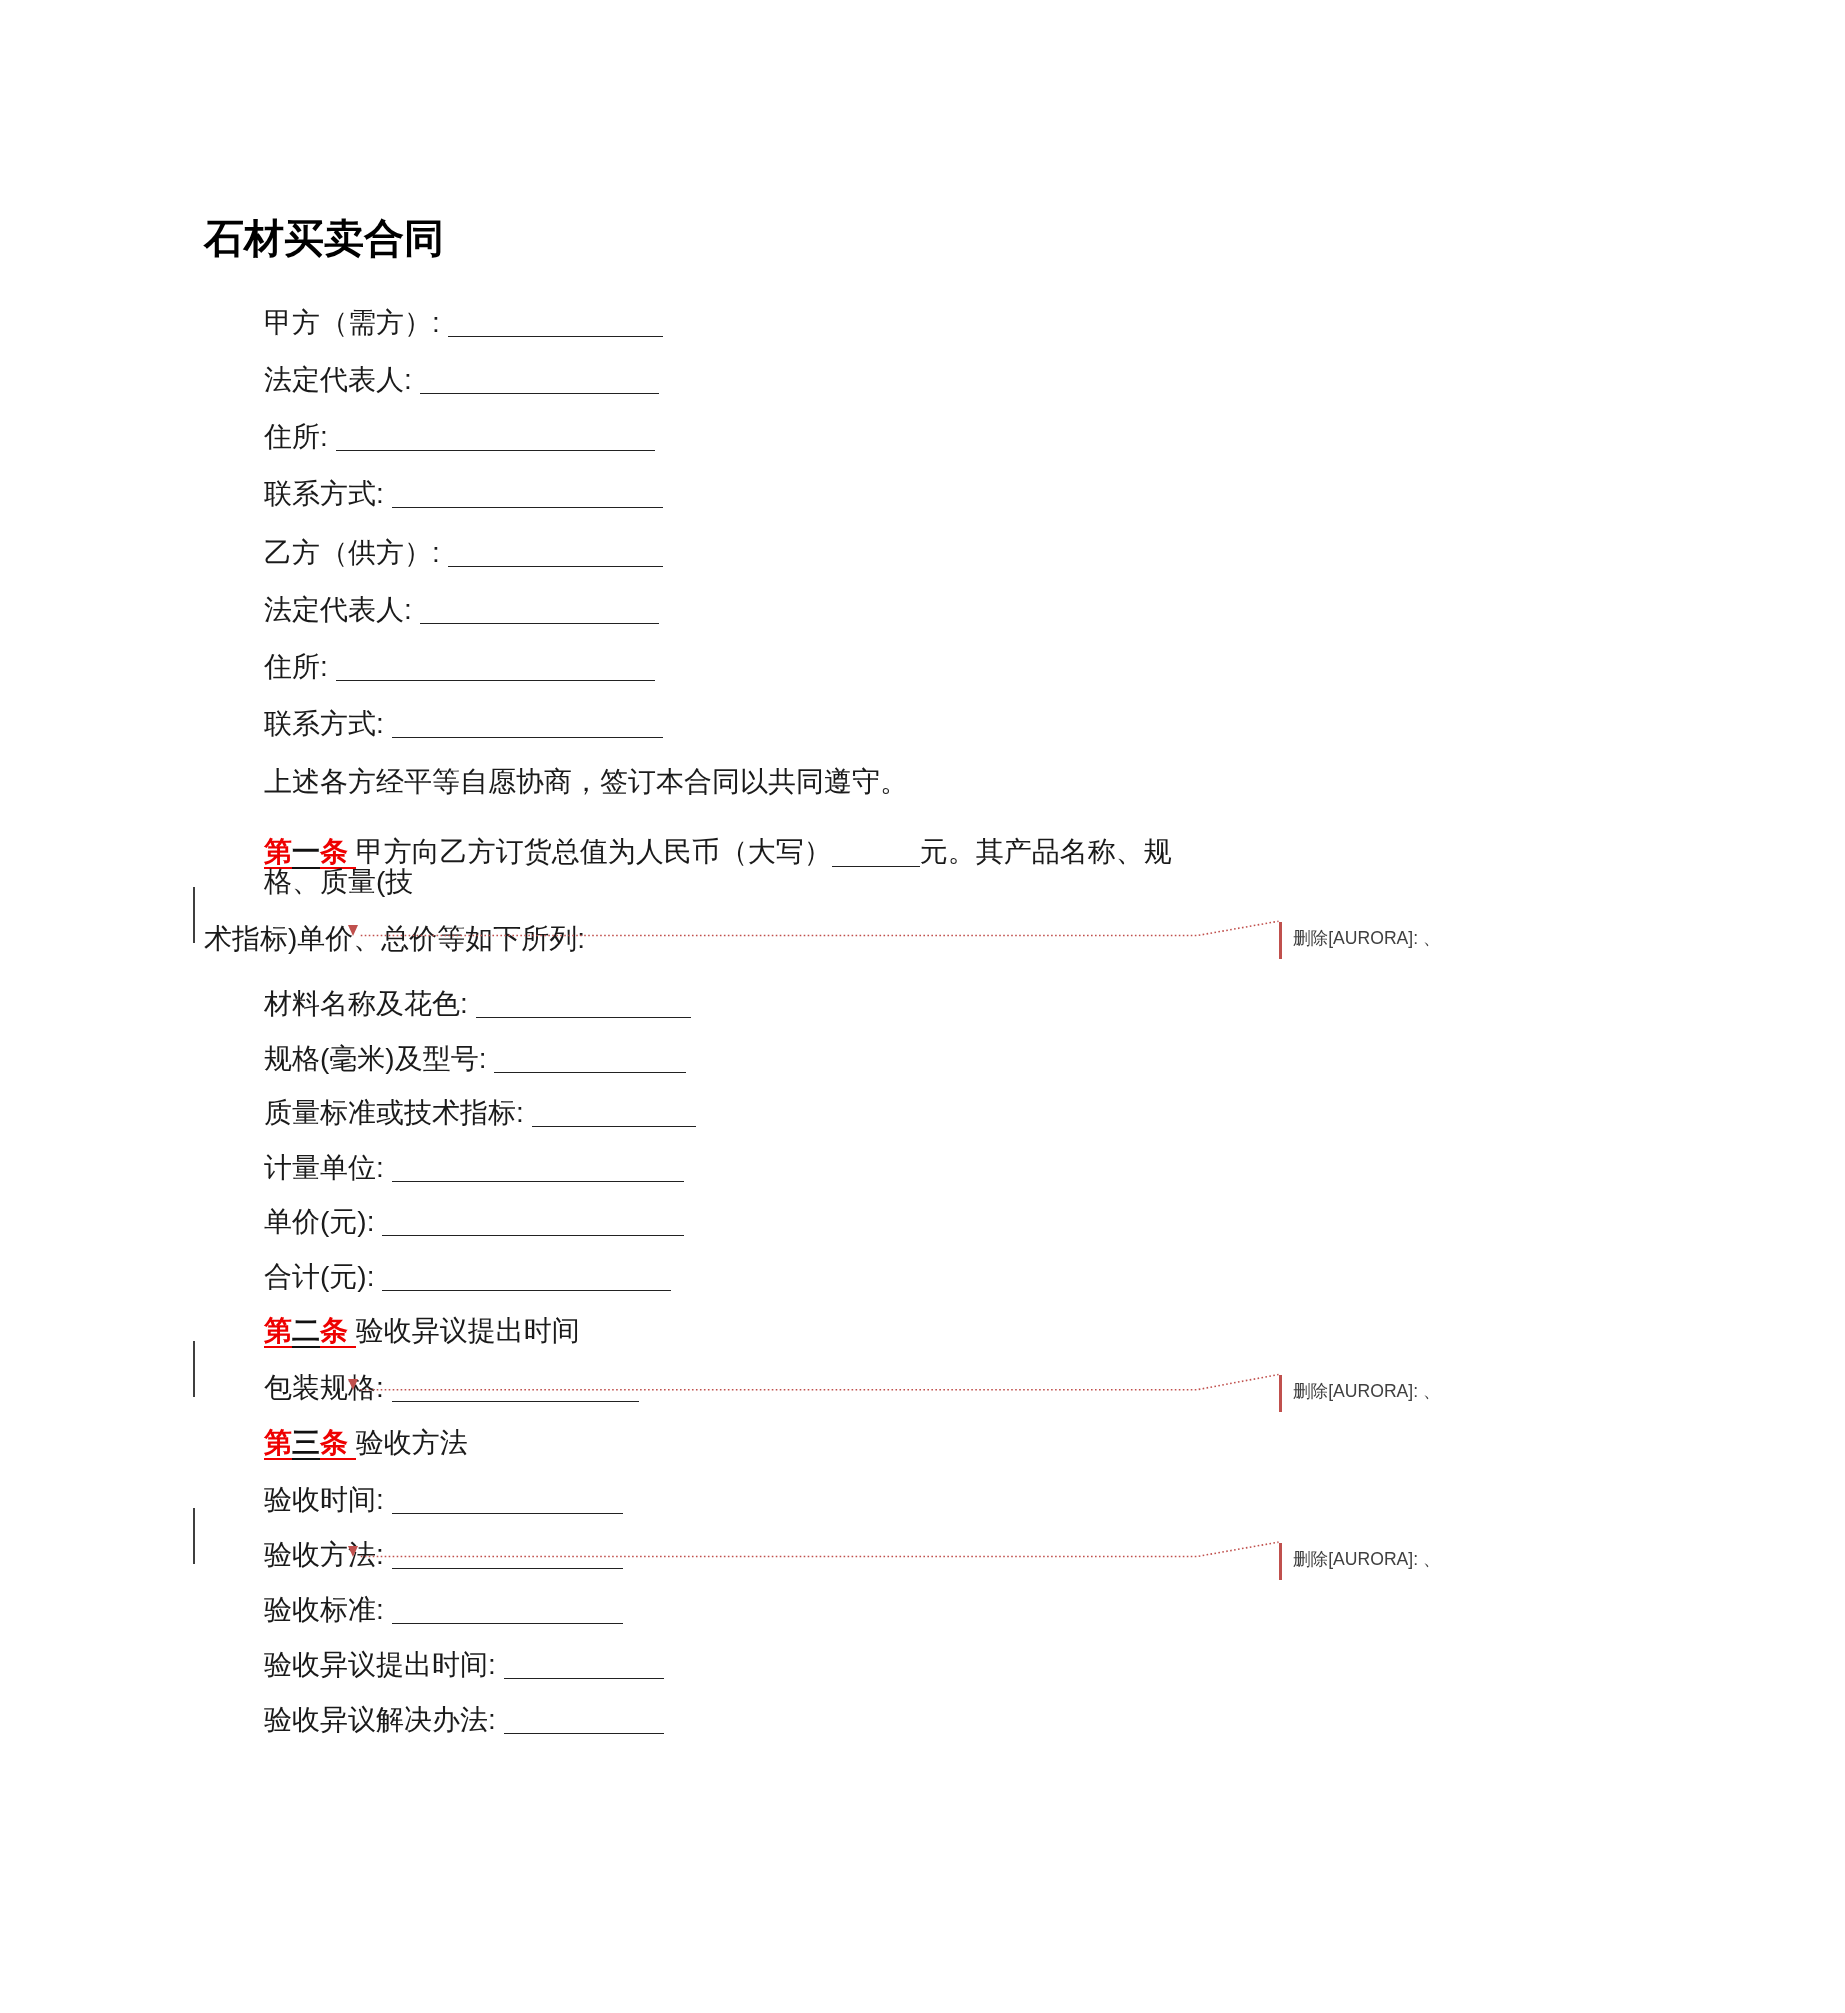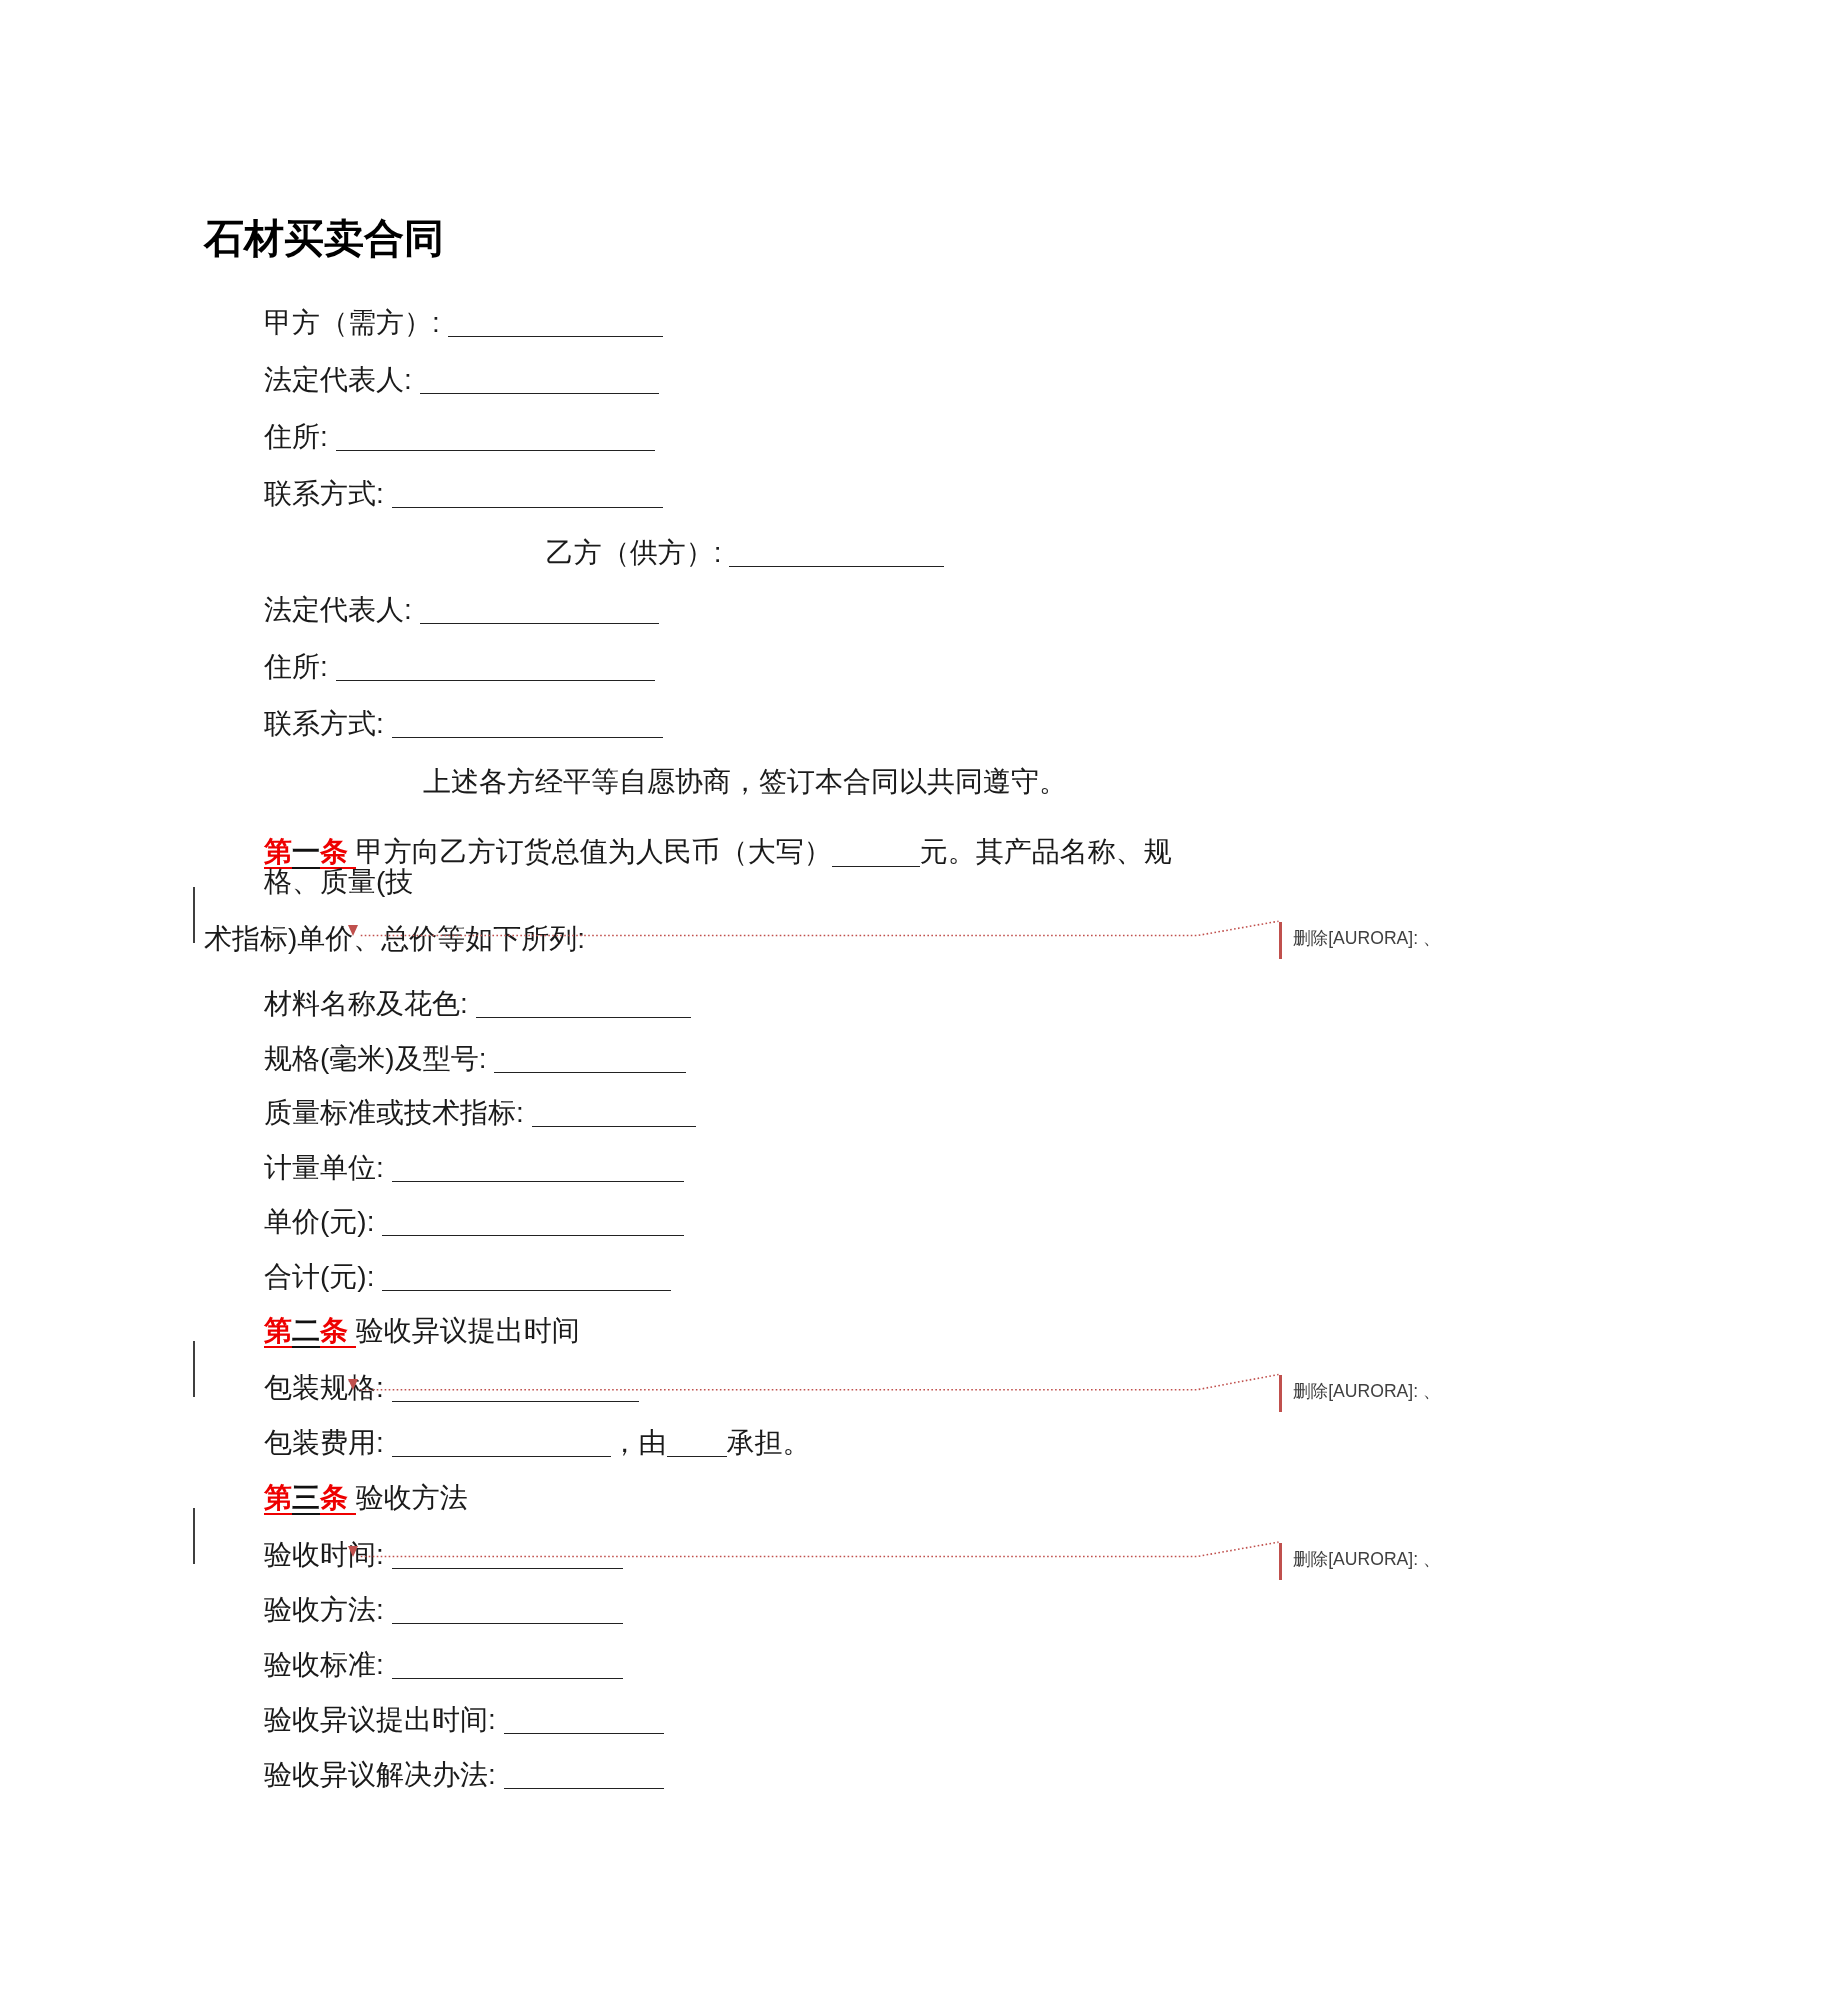--- a/index.html
+++ b/index.html
@@ -9,21 +9,21 @@
     font-family:"Liberation Sans",sans-serif;
   }
   .doc{position:absolute;left:204px;top:204px;width:1022px;}
   .title{font-size:40px;font-weight:bold;text-align:left;line-height:48px;margin:10px 0 46px 0;color:#000;}
   p{margin:0;font-size:28px;line-height:29px;}
   .ind{padding-left:60px;}
   .mb35{margin-bottom:28px;}
   .mb33{margin-bottom:26px;}
   .mb32{margin-bottom:25.5px;}
   .mb45{margin-bottom:36px;}
-  .mt37{margin-top:29.5px;text-align:center;}
+  .mt37{margin-top:29.5px;}
   .mt51{margin-top:41px;}
   .mt9{margin-top:7.2px;}
   
   .bl{display:inline-block;height:27px;border-bottom:1.6px solid #222;vertical-align:bottom;}
   .w75{width:60px;}.w110{width:88px;}.w200{width:160px;}.w206{width:164px;}
   .w240{width:192px;}.w270{width:215px;}.w275{width:219px;}.w290{width:231px;}
   .w300{width:239px;}.w310{width:247px;}.w340{width:271px;}.w362{width:289px;}
   .w366{width:292px;}.w378{width:302px;}.w400{width:319px;}
   
   .hnum{font-weight:bold;}
@@ -66,21 +66,20 @@
 
   <p class="ind mb32"><span>材料名称及花色: </span><span class="bl w270"></span></p>
   <p class="ind mb32"><span>规格(毫米)及型号: </span><span class="bl w240"></span></p>
   <p class="ind mb32"><span>质量标准或技术指标: </span><span class="bl w206"></span></p>
   <p class="ind mb32"><span>计量单位: </span><span class="bl w366"></span></p>
   <p class="ind mb32"><span>单价(元): </span><span class="bl w378"></span></p>
   <p class="ind mb32"><span>合计(元): </span><span class="bl w362"></span></p>
 
   <p class="ind mb35 mt9"><span class="hnum red">第</span><span class="hnum blk">二</span><span class="hnum red pre">条 </span><span>验收异议提出时间</span></p>
   <p class="ind mb33"><span>包装规格: </span><span class="bl w310"></span></p>
-  <p class="ind mb33"><span>包装费用: </span><span class="bl w275"></span><span>，由</span><span class="bl w75"></span><span>承担。</span></p>
 
   <p class="ind mb35"><span class="hnum red">第</span><span class="hnum blk">三</span><span class="hnum red pre">条 </span><span>验收方法</span></p>
   <p class="ind mb33"><span>验收时间: </span><span class="bl w290"></span></p>
   <p class="ind mb33"><span>验收方法: </span><span class="bl w290"></span></p>
   <p class="ind mb33"><span>验收标准: </span><span class="bl w290"></span></p>
   <p class="ind mb33"><span>验收异议提出时间: </span><span class="bl w200"></span></p>
   <p class="ind mb33"><span>验收异议解决办法: </span><span class="bl w200"></span></p>
 </div>
 
 <div class="changebar" style="top:887px"></div>

